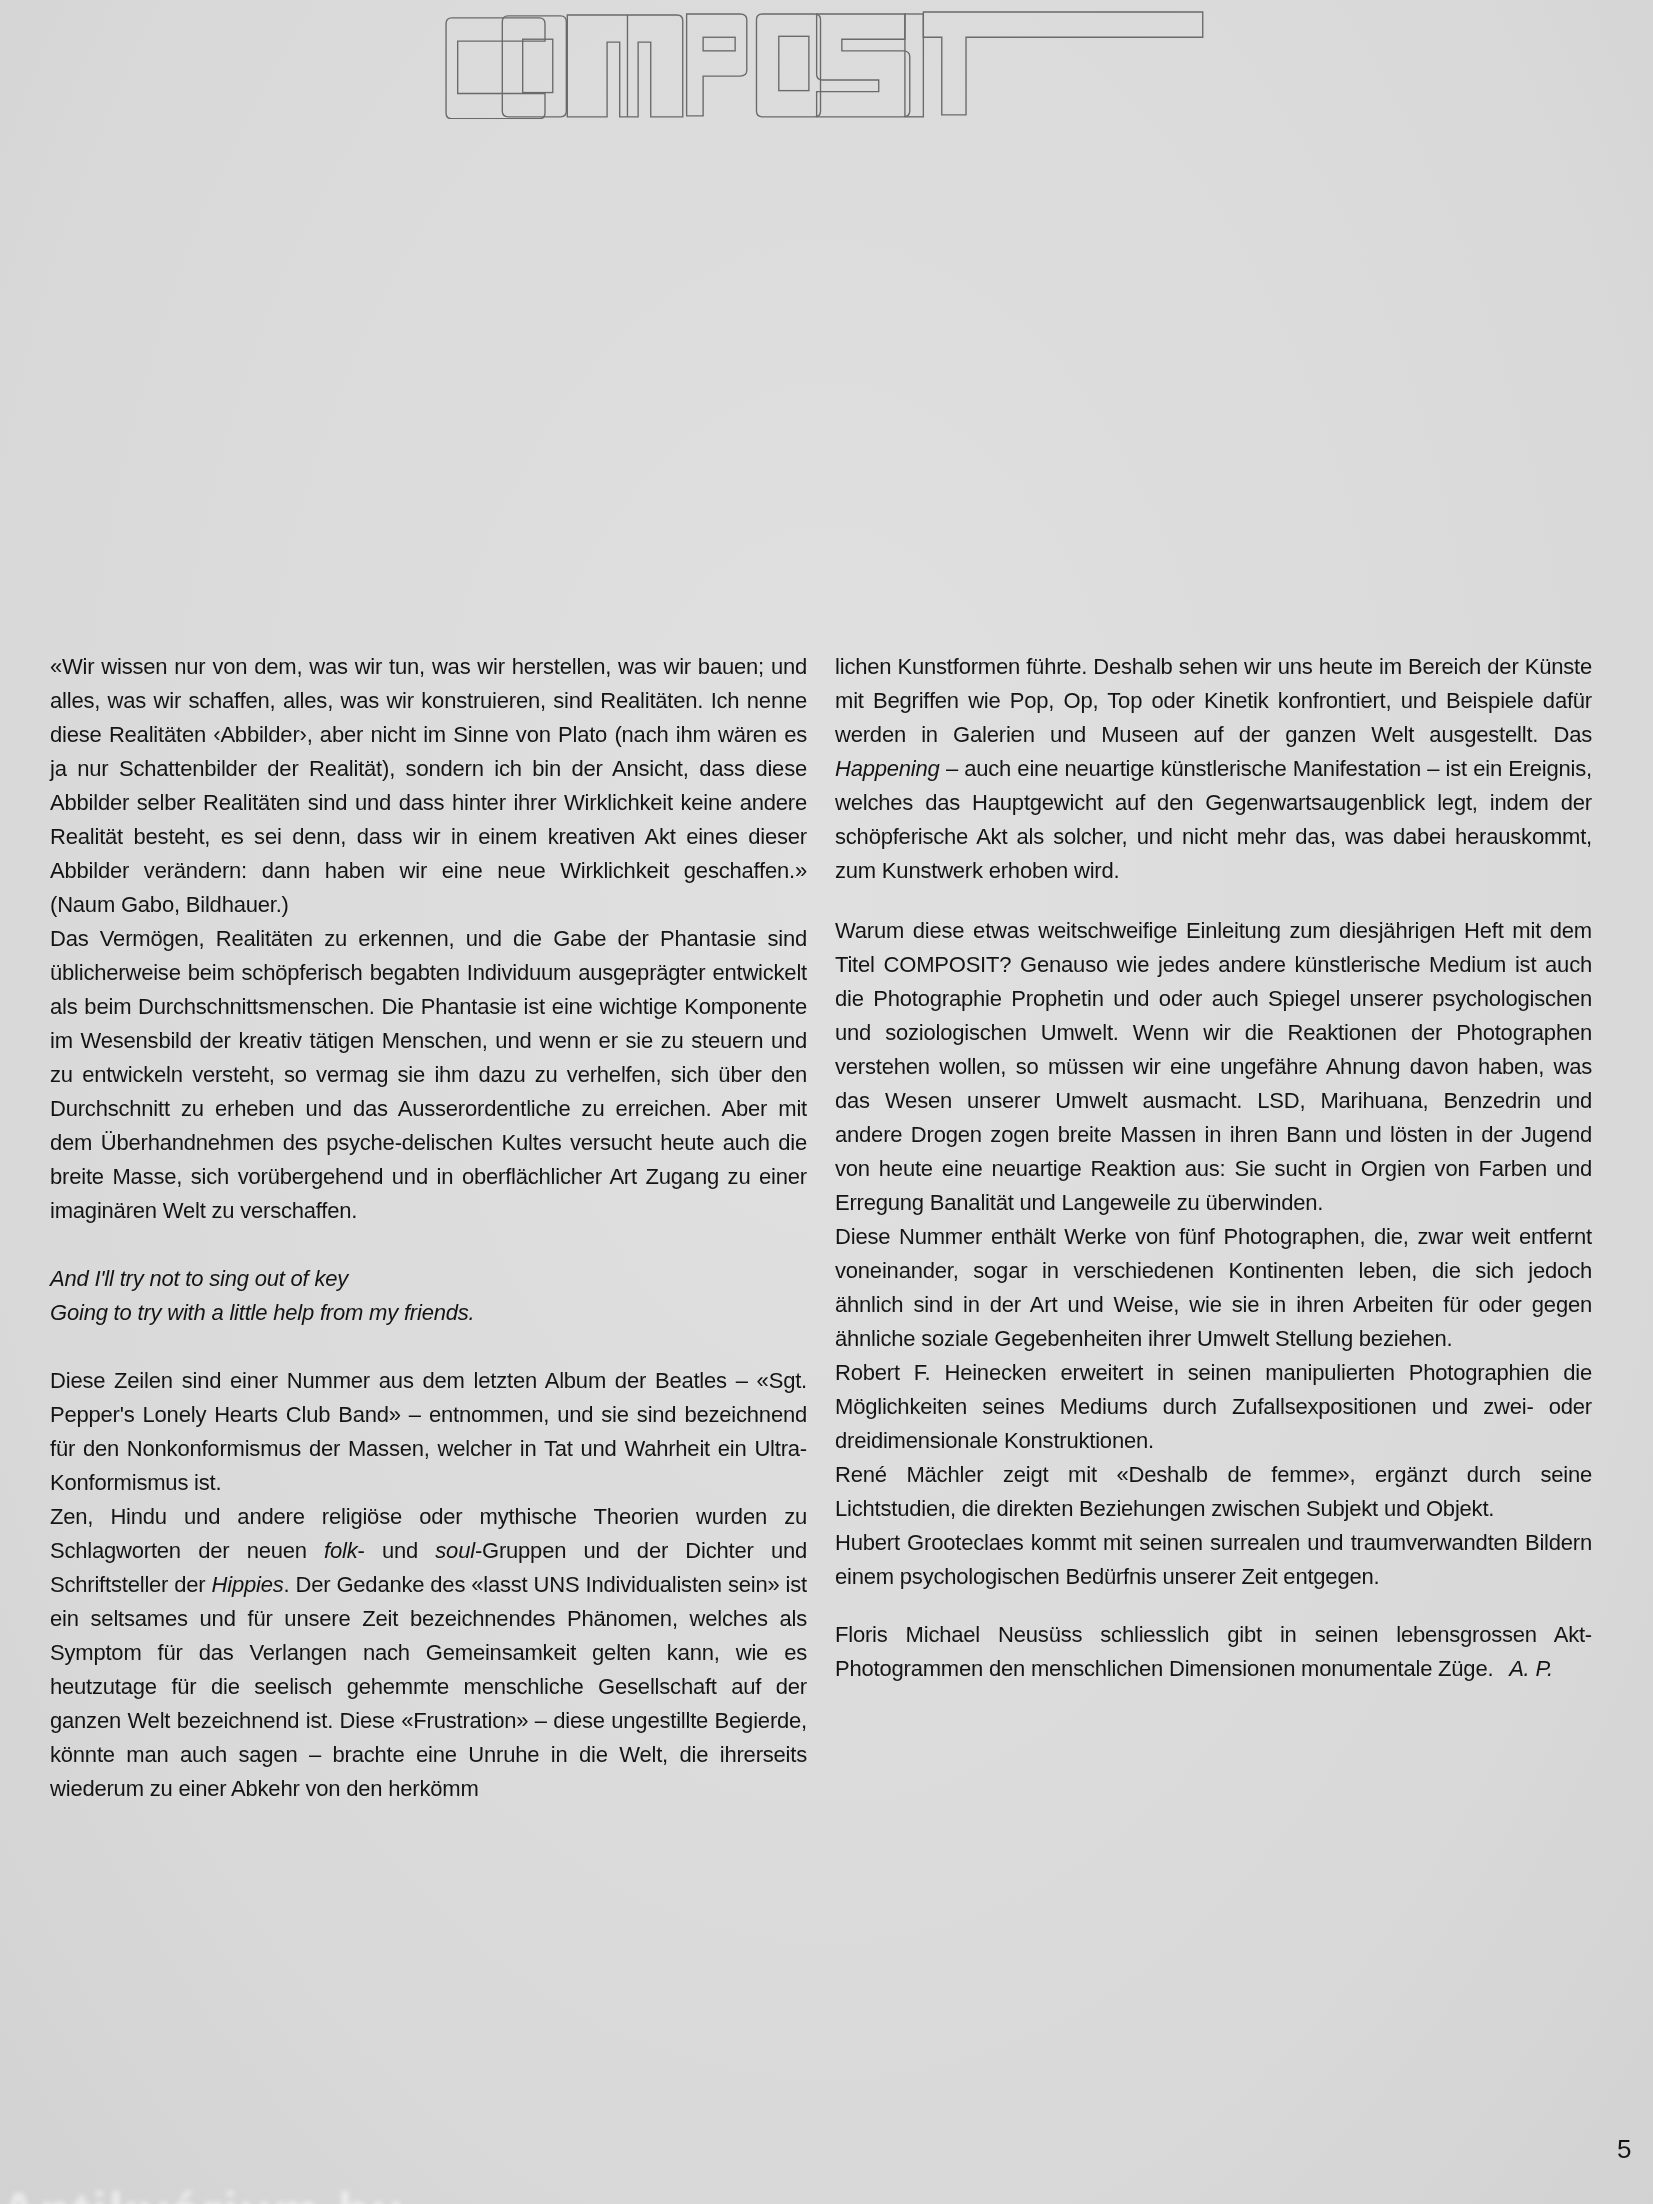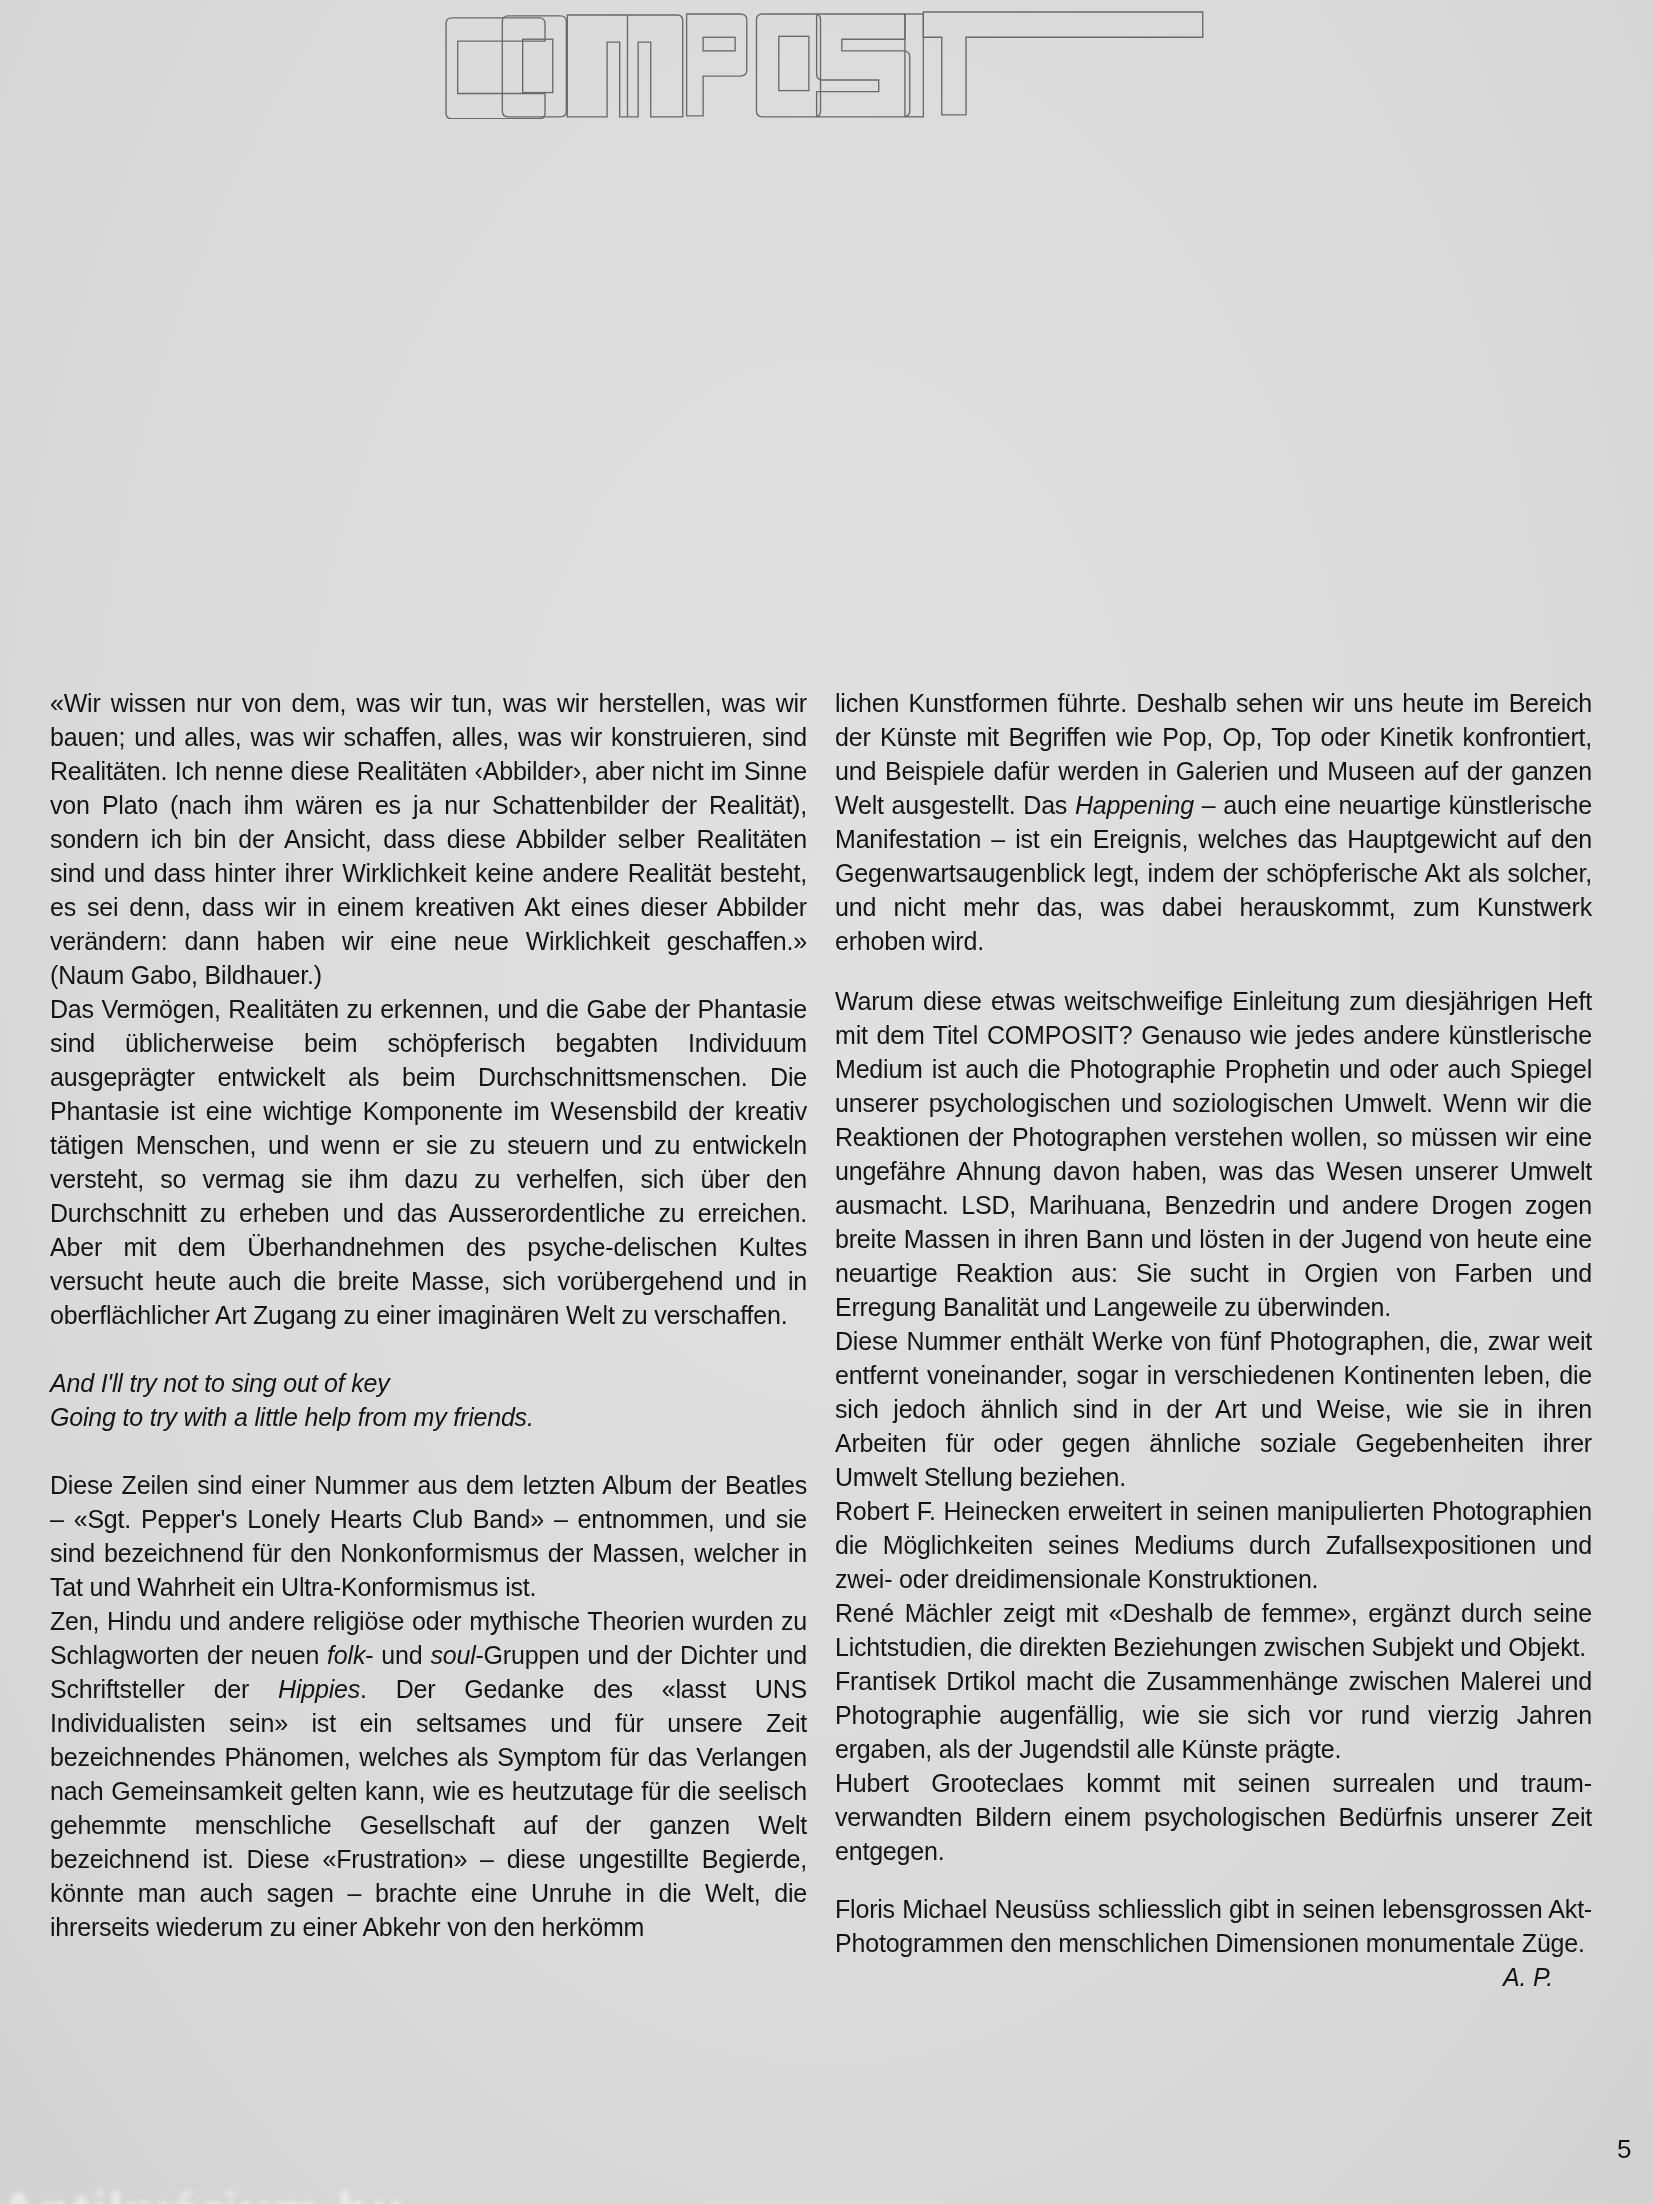--- a/index.html
+++ b/index.html
@@ -29,23 +29,23 @@
     height: 113px;
   }
   .logo svg { width: 100%; height: 100%; display: block; }
   .logo path, .logo rect {
     fill: none;
     stroke: #6a6a6a;
     stroke-width: 1.4;
   }
   .col {
     position: absolute;
-    top: 686px;
+    top: 650px;
     width: 757px;
-    font-size: 25px;
+    font-size: 22px;
     line-height: 34px;
     letter-spacing: -0.2px;
     font-stretch: condensed;
   }
   .col.left { left: 50px; }
   .col.right { left: 835px; width: 757px; }
   .col p {
     margin: 0;
     text-align: justify;
     hyphens: manual;
@@ -119,21 +119,20 @@
     <p><span>Zen, Hindu und andere religiöse oder mythische Theorien wurden zu Schlagworten der neuen </span><em>folk</em><span>- und </span><em>soul</em><span>-Gruppen und der Dichter und Schriftsteller der </span><em>Hippies</em><span>. Der Gedanke des «lasst UNS Individualisten sein» ist ein seltsames und für unsere Zeit bezeichnendes Phänomen, welches als Symptom für das Verlangen nach Gemeinsamkeit gelten kann, wie es heutzutage für die seelisch gehemmte mensch­liche Gesellschaft auf der ganzen Welt bezeichnend ist. Diese «Frustration» – diese ungestillte Begierde, könnte man auch sagen – brachte eine Unruhe in die Welt, die ihrerseits wiederum zu einer Abkehr von den herkömm­</span></p>
   </div>
 
   <div class="col right">
     <p><span>lichen Kunstformen führte. Deshalb sehen wir uns heute im Bereich der Künste mit Begriffen wie Pop, Op, Top oder Kinetik konfrontiert, und Beispiele dafür werden in Gale­rien und Museen auf der ganzen Welt ausgestellt. Das </span><em>Happening</em><span> – auch eine neuartige künstlerische Manifesta­tion – ist ein Ereignis, welches das Hauptgewicht auf den Gegenwartsaugenblick legt, indem der schöpferische Akt als solcher, und nicht mehr das, was dabei herauskommt, zum Kunstwerk erhoben wird.</span></p>
 
     <p class="gap">Warum diese etwas weitschweifige Einleitung zum dies­jährigen Heft mit dem Titel COMPOSIT? Genauso wie jedes andere künstlerische Medium ist auch die Photogra­phie Prophetin und oder auch Spiegel unserer psycho­logischen und soziologischen Umwelt. Wenn wir die Reak­tionen der Photographen verstehen wollen, so müssen wir eine ungefähre Ahnung davon haben, was das Wesen unserer Umwelt ausmacht. LSD, Marihuana, Benzedrin und andere Drogen zogen breite Massen in ihren Bann und lösten in der Jugend von heute eine neuartige Reaktion aus: Sie sucht in Orgien von Farben und Erregung Banalität und Langeweile zu überwinden.</p>
     <p>Diese Nummer enthält Werke von fünf Photographen, die, zwar weit entfernt voneinander, sogar in verschiedenen Kontinenten leben, die sich jedoch ähnlich sind in der Art und Weise, wie sie in ihren Arbeiten für oder gegen ähnliche soziale Gegebenheiten ihrer Umwelt Stellung beziehen.</p>
     <p>Robert F. Heinecken erweitert in seinen manipulierten Photographien die Möglichkeiten seines Mediums durch Zufallsexpositionen und zwei- oder dreidimensionale Kon­struktionen.</p>
     <p>René Mächler zeigt mit «Deshalb de femme», ergänzt durch seine Lichtstudien, die direkten Beziehungen zwi­schen Subjekt und Objekt.</p>
-    <p>Frantisek Drtikol macht die Zusammenhänge zwischen Malerei und Photographie augenfällig, wie sie sich vor rund vierzig Jahren ergaben, als der Jugendstil alle Künste prägte.</p>
     <p>Hubert Grooteclaes kommt mit seinen surrealen und traum­verwandten Bildern einem psychologischen Bedürfnis unserer Zeit entgegen.</p>
     <p class="last"><span>Floris Michael Neusüss schliesslich gibt in seinen lebens­grossen Akt-Photogrammen den menschlichen Dimensio­nen monumentale Züge.</span><span class="signature" style="float:right;">A. P.</span></p>
   </div>
 
   <div class="page-number">5</div>
 
   <div class="watermark">Antikvárium.hu</div>
 </div>
 
 

